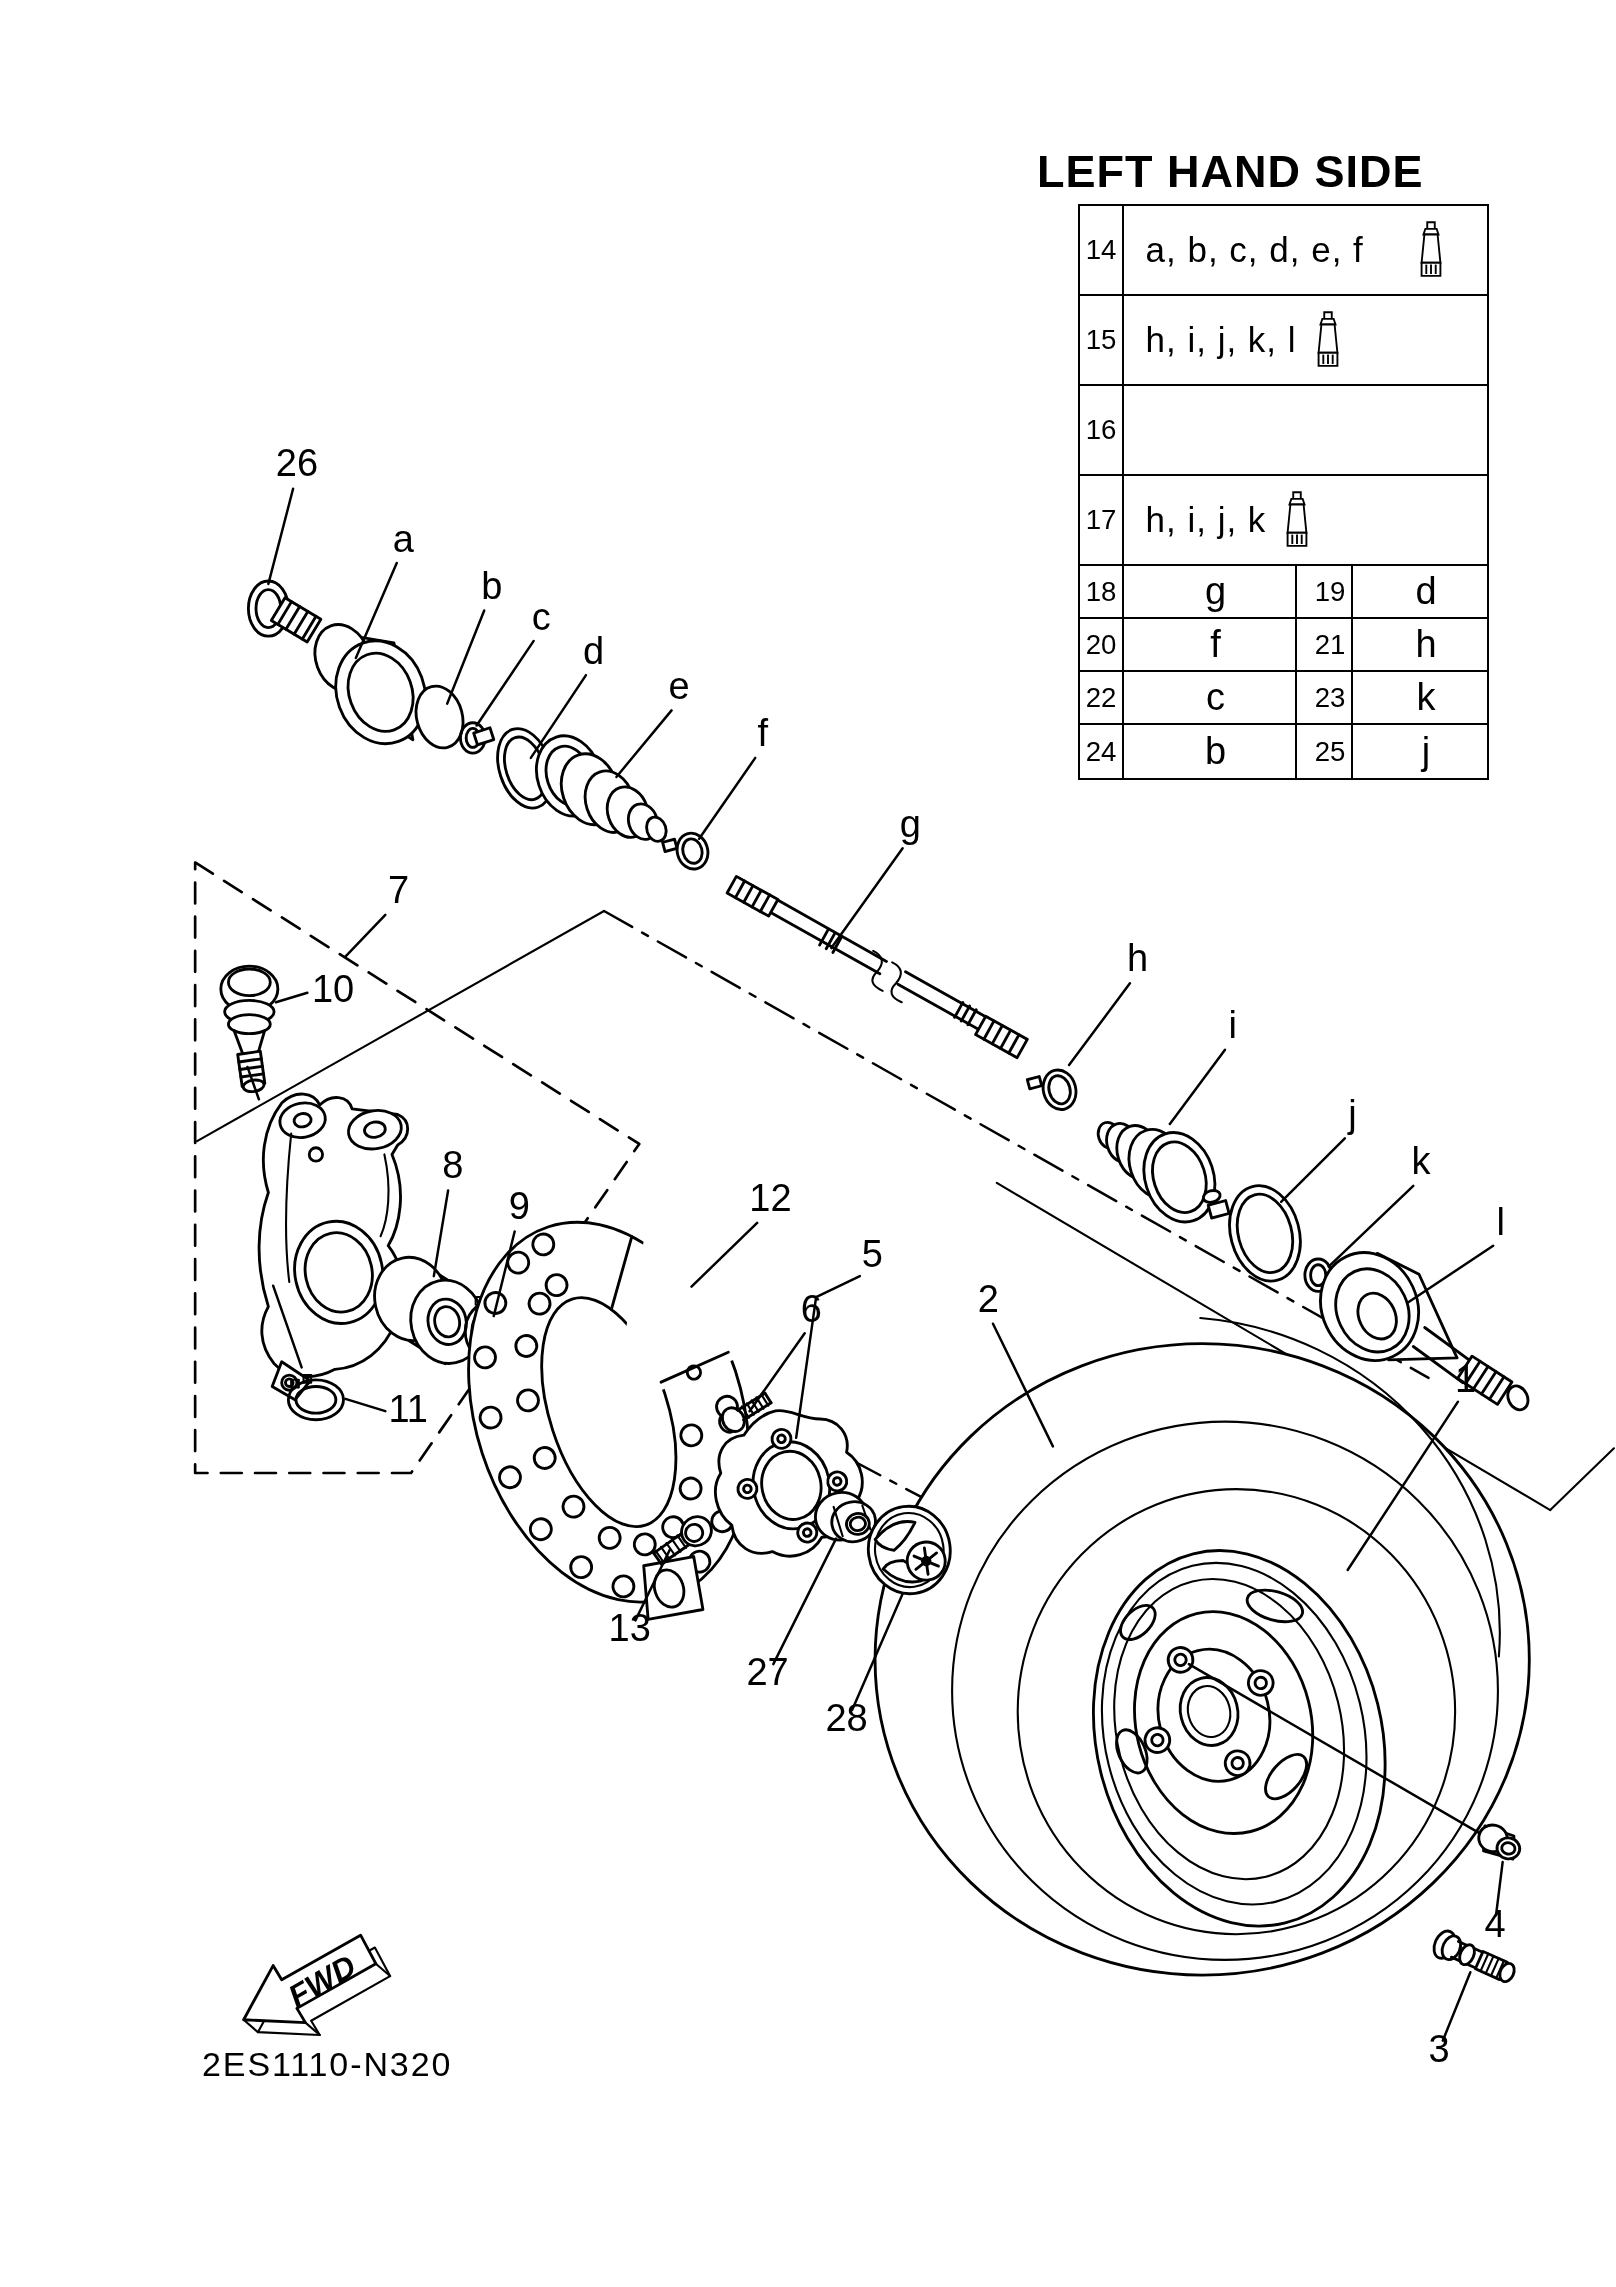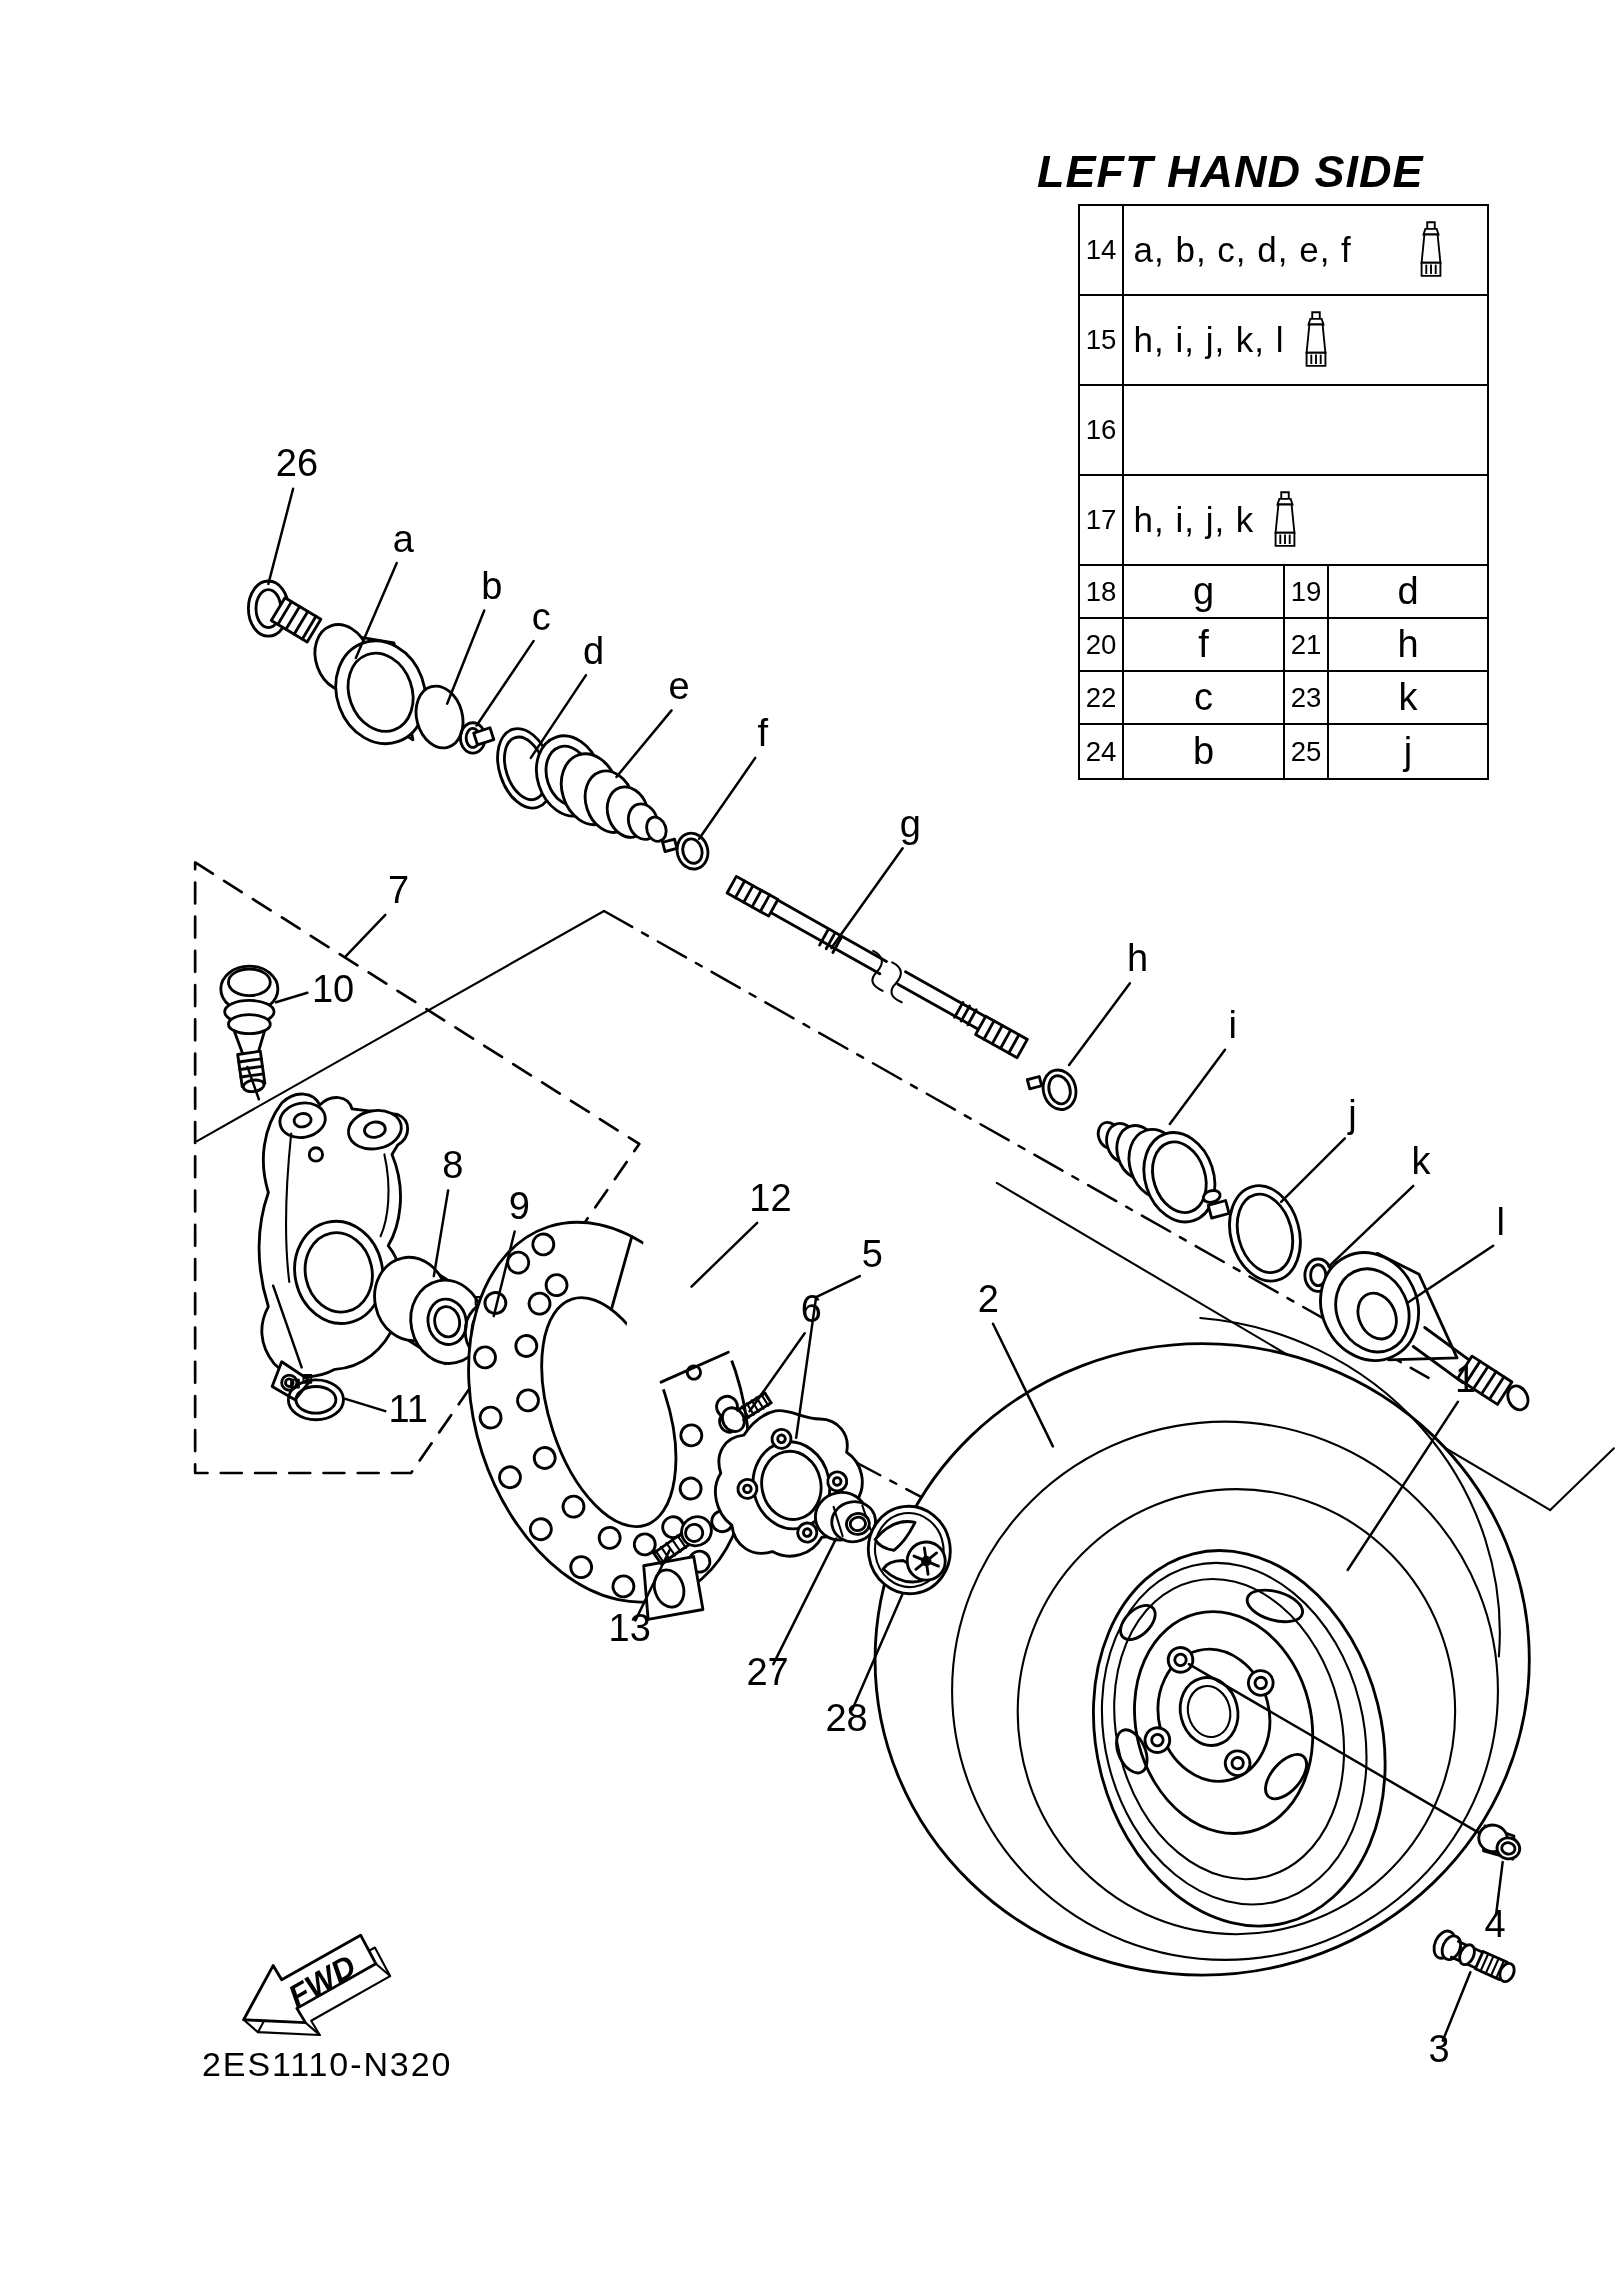--- a/index.html
+++ b/index.html
@@ -1,24 +1,24 @@
 <!DOCTYPE html>
 <html style="font-size:15px"><head>
 <meta charset="utf-8">
 <style>
   html,body{margin:0;padding:0;background:#fff;}
   .page{position:relative;width:1617px;height:2287px;background:#fff;overflow:hidden;
         font-family:"Liberation Sans",sans-serif;color:#000;}
   
   .diagram-title{position:absolute;left:1037px;top:146px;width:495px;font-size:45px;
-        font-style:italic;font-weight:bold;letter-spacing:1px;white-space:nowrap;}
+        font-weight:bold;letter-spacing:1px;white-space:nowrap;}
   .footer-code{position:absolute;left:202px;top:2045px;font-size:34px;letter-spacing:1.9px;}
   
   .parts-table{position:absolute;left:1078px;top:204px;width:411px;border:2.9px solid #000;box-sizing:border-box;}
-  .trow{display:flex;border-bottom:2.9px solid #000;align-items:stretch;box-sizing:border-box;}
+  .trow{display:flex;border-bottom:2.9px solid #000;align-items:stretch;box-sizing:border-box;gap:12px;}
   .trow:last-child{border-bottom:none;}
   .trow.group{height:90px;}
   .trow.pair{height:53px;}
   .cell{display:flex;align-items:center;box-sizing:border-box;}
   .cell.num{width:44px;justify-content:center;font-size:27.6px;border-right:2.9px solid #000;flex:none;}
   .cell.letters{flex:1;font-size:35px;padding-left:9.5px;letter-spacing:1px;}
   .cell.letters span{white-space:nowrap;}
   .tube{height:61px;width:32px;margin-left:15px;flex:none;}
   .tube path,.tube line{fill:#fff;stroke:#000;stroke-width:2;}
   .trow.tube-right .tube{margin-left:auto;margin-right:40px;}

